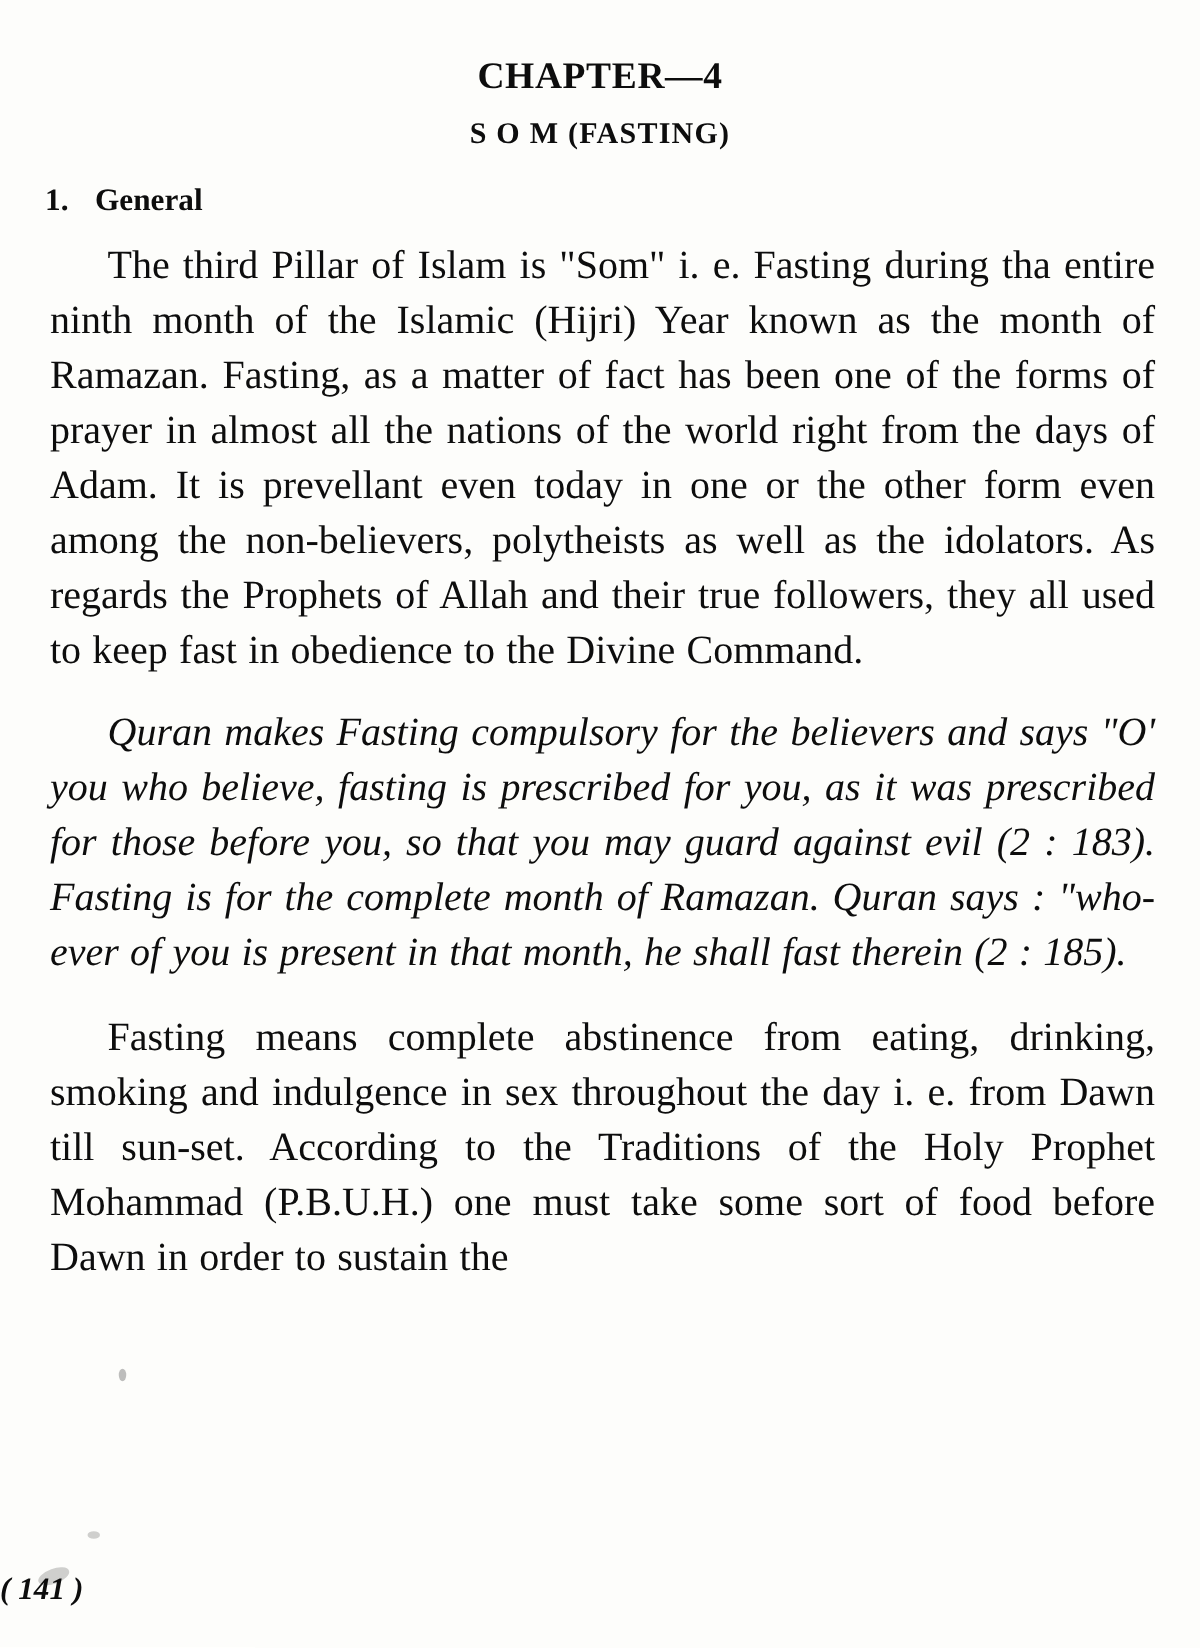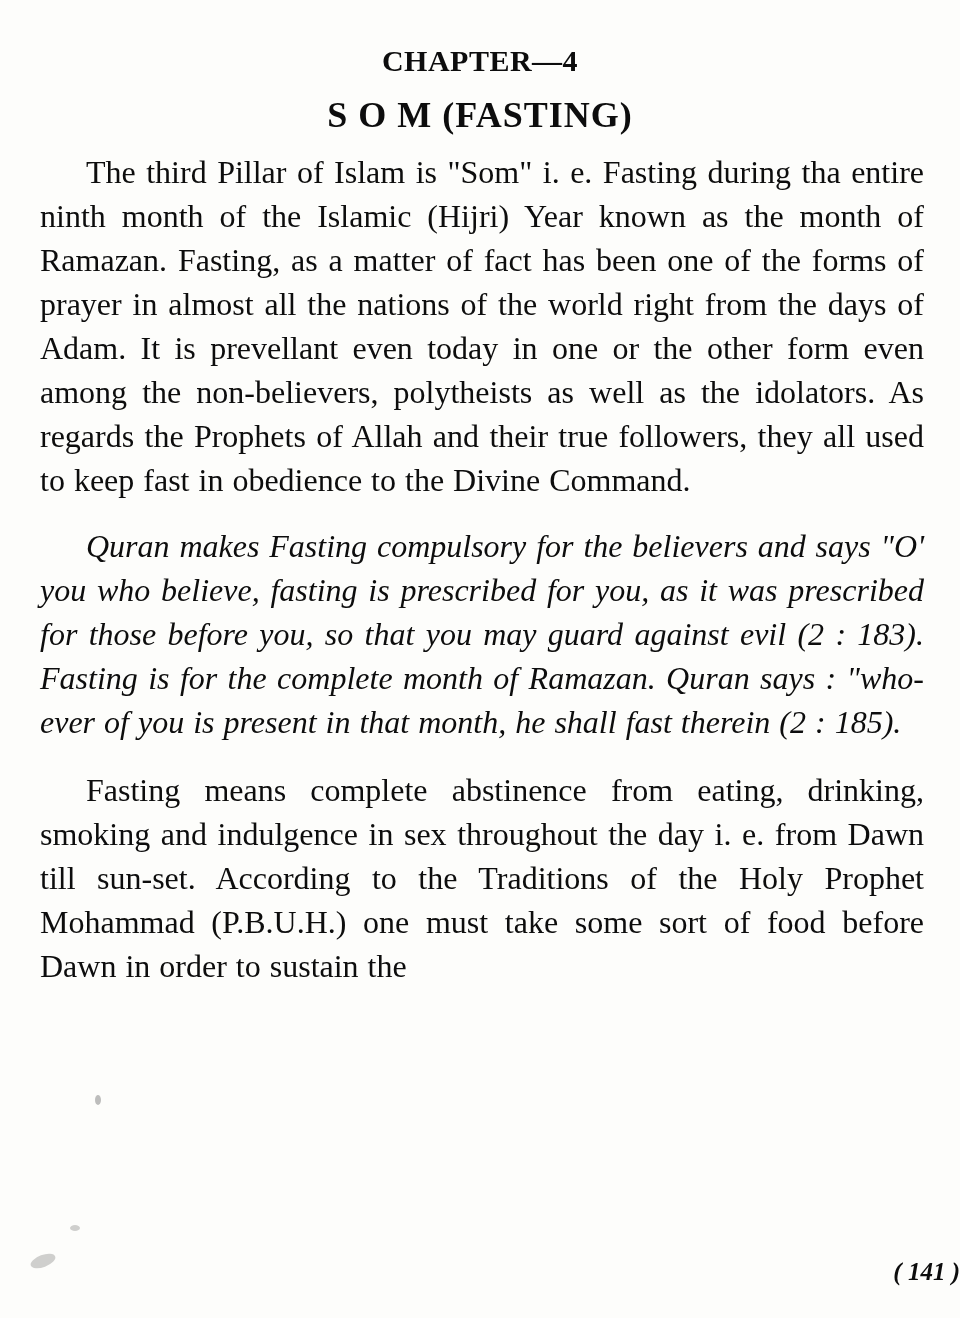--- a/index.html
+++ b/index.html
@@ -28,21 +28,21 @@
     font-family: "Liberation Serif", serif;
     font-weight: bold;
     font-size: 30px;
     letter-spacing: 0.5px;
     margin: 14px 0 0 0;
   }
   .chapter-title {
     text-align: center;
     font-family: "Liberation Serif", serif;
     font-weight: bold;
-    font-size: 36px;
+    font-size: 24px;
     letter-spacing: 1px;
     margin: 16px 0 0 0;
   }
   .section-heading {
     font-family: "Liberation Serif", serif;
     font-weight: bold;
     font-size: 25px;
     margin: 26px 0 0 8px;
   }
   .section-heading .num {
@@ -66,21 +66,21 @@
   }
   .para:last-of-type {
     text-align: justify;
     margin-top: 24px;
   }
   .page-number {
     position: absolute;
     left: 0;
     right: 0;
     bottom: 32px;
-    text-align: right;
+    text-align: left;
     font-family: "Liberation Serif", serif;
     font-size: 25px;
     font-weight: bold;
     font-style: italic;
   }
   .smudge {
     position: absolute;
     opacity: 0.18;
     background: #000;
     border-radius: 50%;
@@ -91,20 +91,23 @@
   .smudge.s3 { left: 95px; top: 1095px; width: 6px; height: 10px; opacity: 0.25; }
 </style>
 </head>
 <body>
 
 <div class="page">
 
   <div class="chapter-head">CHAPTER—4</div>
   <div class="chapter-title">S O M (FASTING)</div>
 
+  <div class="section-heading">
+    <span class="num">1.</span><span>General</span>
+  </div>
 
   <p class="para">The third Pillar of Islam is "Som" i. e. Fasting during tha entire ninth month of the Islamic (Hijri) Year known as the month of Ramazan. Fasting, as a matter of fact has been one of the forms of prayer in almost all the nations of the world right from the days of Adam. It is prevellant even today in one or the other form even among the non-believers, polytheists as well as the idolators. As regards the Prophets of Allah and their true followers, they all used to keep fast in obedience to the Divine Command.</p>
   <p class="para tight">Quran makes Fasting compulsory for the believers and says "O' you who believe, fasting is prescribed for you, as it was prescribed for those before you, so that you may guard against evil (2 : 183). Fasting is for the complete month of Ramazan. Quran says : "who-ever of you is present in that month, he shall fast therein (2 : 185).</p>
 
 
   <p class="para">Fasting means complete abstinence from eating, drinking, smoking and indulgence in sex throughout the day i. e. from Dawn till sun-set. According to the Traditions of the Holy Prophet Mohammad (P.B.U.H.) one must take some sort of food before Dawn in order to sustain the</p>
 
   <div class="page-number">( 141 )</div>
 
   <span class="smudge s1"></span>

